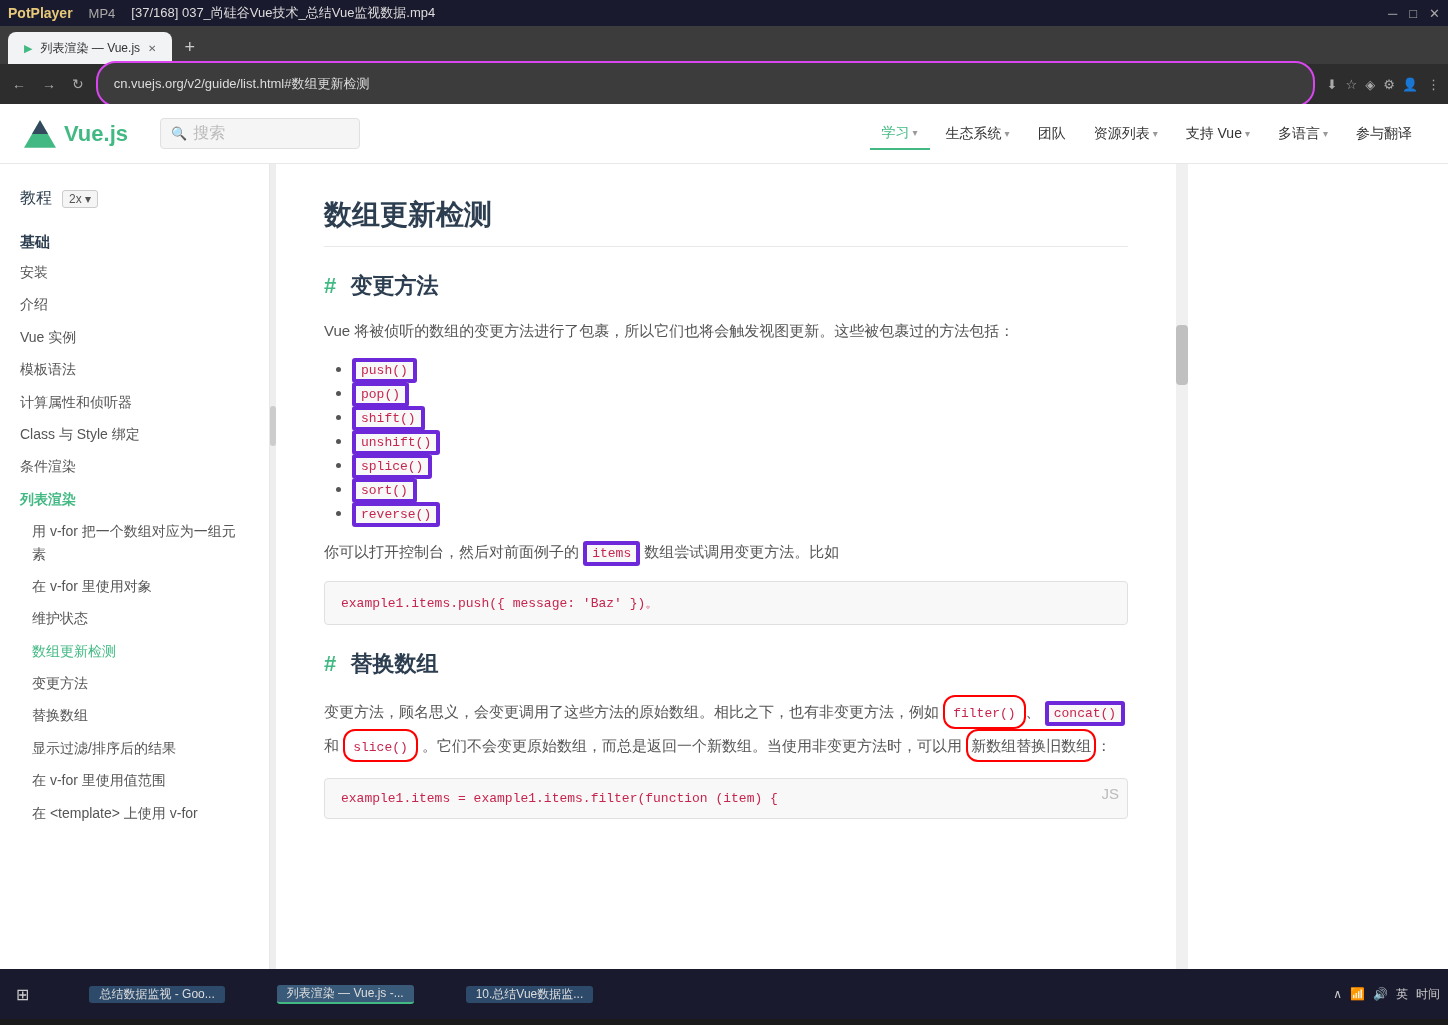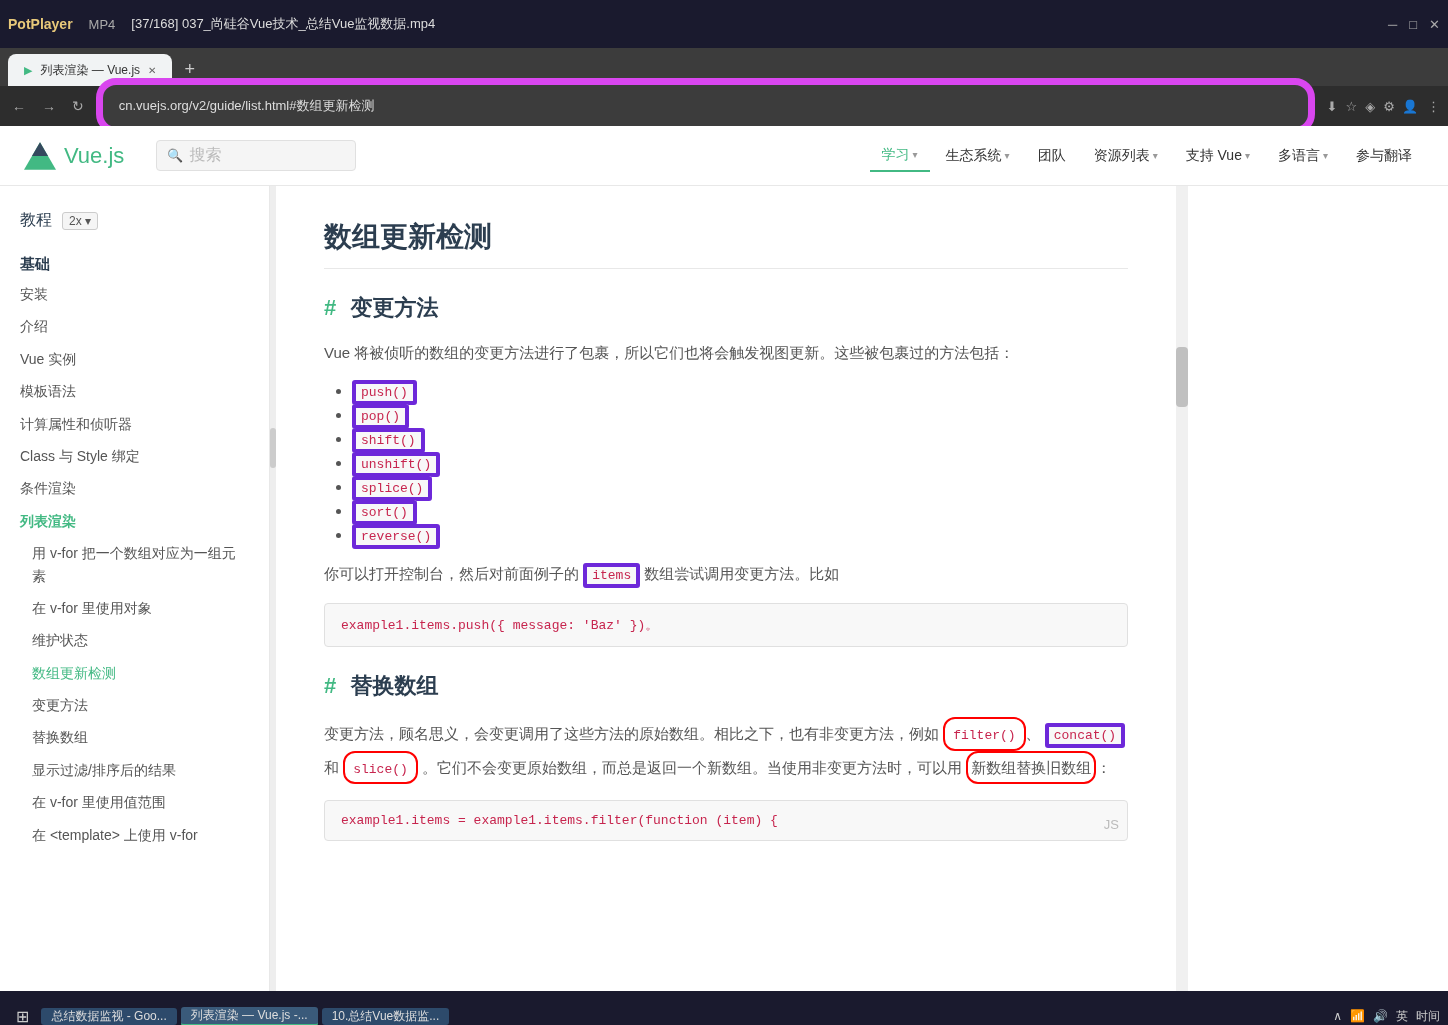--- a/index.html
+++ b/index.html
@@ -1,21 +1,21 @@
 <!DOCTYPE html>
 <html><head>
   <meta charset="utf-8">
   <style>
     * { margin: 0; padding: 0; box-sizing: border-box; }
     body { font-family: 'Microsoft YaHei', Arial, sans-serif; background: #1a1a1a; width: 1448px; height: 1025px; overflow: hidden; }
 
     
     .title-bar {
       background: #1a1a2e;
-      height: 48px;
+      height: 26px;
       display: flex;
       align-items: center;
       padding: 0 8px;
       color: #ccc;
       font-size: 13px;
       gap: 16px;
     }
     .title-bar-app { color: #e8c97a; font-weight: bold; font-size: 14px; }
     .title-bar-format { color: #aaa; }
     .title-bar-title { color: #ddd; flex: 1; }
@@ -46,21 +46,21 @@
       background: #2d2d2d;
       display: flex;
       align-items: center;
       padding: 0 8px;
       gap: 8px;
     }
     .nav-btn { color: #aaa; font-size: 14px; cursor: pointer; padding: 4px; }
     .address-input {
       flex: 1;
       background: #3c3c3c;
-      border: 7px solid #d946ef;
+      border: 2px solid #d946ef;
       border-radius: 20px;
       padding: 21px 16px;
       color: #ddd;
       font-size: 13px;
       height: 14px;
     }
     .addr-icons { display: flex; gap: 8px; color: #aaa; font-size: 13px; margin-left: 4px; }
 
     
     .vue-page {
@@ -74,21 +74,21 @@
     .vue-nav {
       height: 60px;
       background: #fff;
       border-bottom: 1px solid #e8e8e8;
       display: flex;
       align-items: center;
       padding: 0 24px;
       gap: 0;
     }
     .vue-logo { display: flex; align-items: center; gap: 8px; margin-right: 32px; }
-    .vue-logo-text { font-size: 22px; color: #42b983; font-weight: 400; }
+    .vue-logo-text { font-size: 22px; color: #42b983; font-weight: 700; }
     .vue-search {
       flex: 1;
       max-width: 200px;
       background: #f5f5f5;
       border: 1px solid #e0e0e0;
       border-radius: 4px;
       padding: 4px 10px;
       font-size: 13px;
       color: #999;
       display: flex;
@@ -213,23 +213,23 @@
       padding: 12px 16px;
       font-family: 'Courier New', monospace;
       font-size: 13px;
       color: #c7254e;
       margin: 12px 0;
       position: relative;
     }
     .code-block .js-label {
       position: absolute;
       right: 8px;
-      bottom: 8px;
+      bottom: 16px;
       color: #bbb;
-      font-size: 13px;
+      font-size: 15px;
       font-family: sans-serif;
     }
 
     
     .right-scroll {
       width: 12px;
       background: #f0f0f0;
     }
 
     
@@ -251,20 +251,21 @@
       background: #2d4a6b;
       border-radius: 3px;
       padding: 0 10px;
       color: #ddd;
       font-size: 12px;
       cursor: pointer;
       white-space: nowrap;
       overflow: hidden;
       text-overflow: ellipsis;
       max-width: 150px;
+      margin-left: 48px;
     }
     .taskbar-app.active { background: #3a5a7a; border-bottom: 2px solid #42b983; }
     .taskbar-separator { flex: 1; }
     .taskbar-right { display: flex; align-items: center; gap: 8px; color: #ccc; font-size: 12px; }
     .annotation-overlay {
       border: 2px solid red;
       border-radius: 12px;
       display: inline-block;
       padding: 1px 3px;
     }

